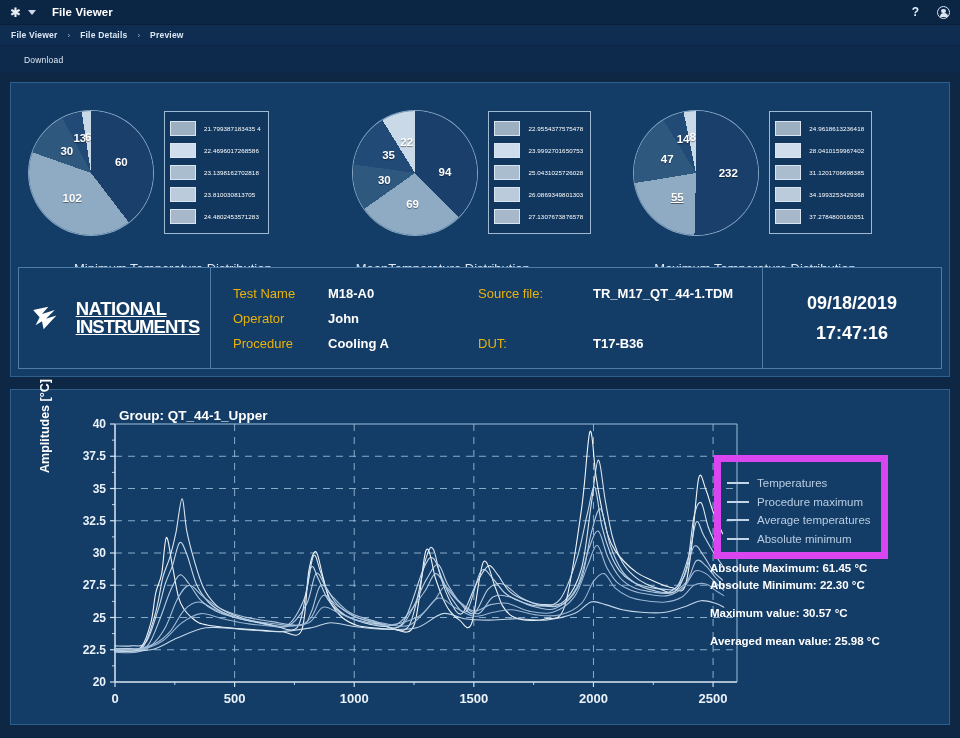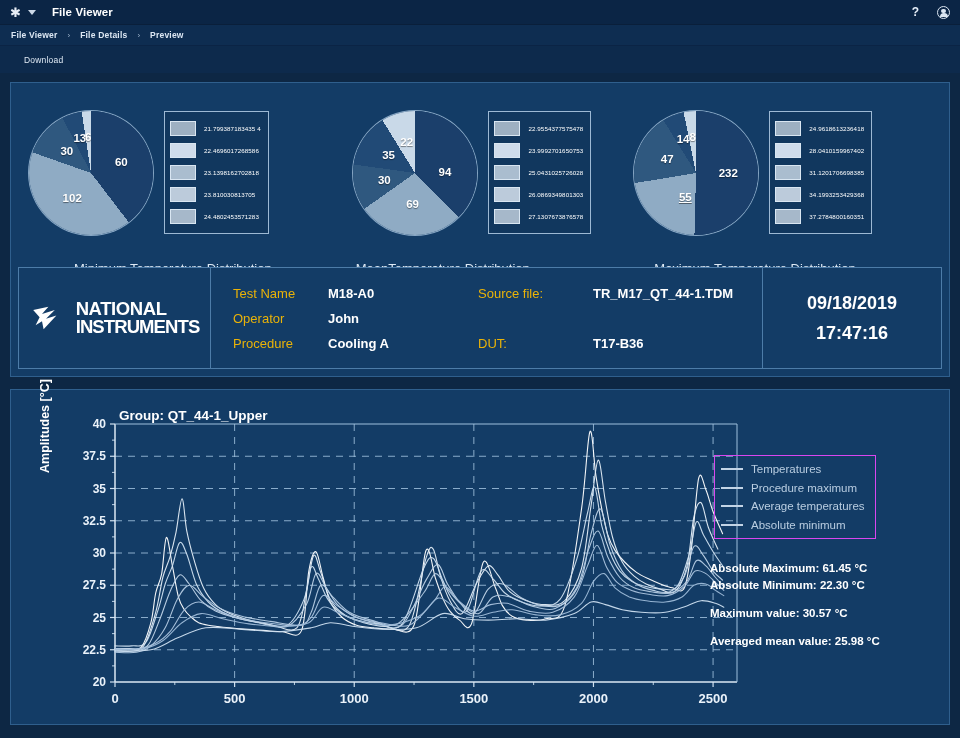--- a/index.html
+++ b/index.html
@@ -116,21 +116,21 @@
     position: absolute; left: 7px; right: 7px; bottom: 7px;
     height: 102px; border: 1px solid #4d7ca8; display: flex;
     background: #133c66;
   }
   .info-logo {
     width: 192px; display: flex; align-items: center; justify-content: center;
     border-right: 1px solid #4d7ca8;
   }
   .ni-logo { display: flex; align-items: center; }
   .ni-mark { width: 40px; height: 40px; margin-right: 6px; }
-  .ni-words { color: #ffffff; font-weight: bold; line-height: 0.98; }
+  .ni-words { color: #ffffff; font-weight: bold; line-height: 0.98; text-decoration: underline; }
   .ni-words .l1 { font-size: 18.5px; letter-spacing: -0.4px; }
   .ni-words .l2 { font-size: 18.5px; letter-spacing: -0.9px; }
   .info-fields {
     flex: 1; display: grid;
     grid-template-columns: 95px 150px 115px auto;
     align-content: center; row-gap: 10px;
     padding-left: 22px; border-right: 1px solid #4d7ca8;
   }
   .info-fields .k { font-size: 13px; color: #eab308; font-weight: normal; }
   .info-fields .v { font-size: 13px; color: #ffffff; font-weight: bold; }
@@ -152,21 +152,21 @@
     font-size: 12.5px; color: #ffffff; font-weight: bold;
     transform: rotate(-90deg); transform-origin: left top; white-space: nowrap;
   }
   .stats {
     position: absolute; left: 710px; top: 560px;
     font-size: 11.5px; color: #ffffff; font-weight: bold; line-height: 17px;
   }
   .stats .grp { margin-bottom: 11px; }
   .chart-legend {
     position: absolute; left: 714px; top: 455px;
-    border: 1px solid #d946ef; padding: 4px 10px 4px 6px; background: transparent; text-align: center;
+    border: 7px solid #d946ef; padding: 12px 10px 4px 6px; background: transparent; text-align: center;
   }
   .chart-legend .cl-row { display: flex; align-items: center; height: 18.5px; }
   .chart-legend .cl-line { width: 22px; height: 1.6px; background: #c3d4e6; flex:none; }
   .chart-legend .cl-txt { font-size: 11.5px; color: #b9cde1; margin-left: 8px; white-space: nowrap; }
 </style>
 </head>
 <body>
 
 <div class="appbar">
   <span class="waffle">✱</span>
@@ -257,21 +257,21 @@
           <div class="row">
               <span class="sw" id="sw1-4" style="background: rgb(166, 184, 202);"></span>
               <span class="txt">27.1307673876578</span>
             </div>
         </div>
       </div>
 
       <div class="pie-group g3">
         <div class="pie" id="pie2" style="background: conic-gradient(rgb(27, 63, 107) 0deg, rgb(27, 63, 107) 181.44deg, rgb(143, 171, 196) 181.44deg, rgb(143, 171, 196) 260.64deg, rgb(47, 88, 127) 260.64deg, rgb(47, 88, 127) 328.32deg, rgb(33, 74, 118) 328.32deg, rgb(33, 74, 118) 348.48deg, rgb(201, 217, 232) 348.48deg, rgb(201, 217, 232) 360deg);">
             <span class="lbl" style="left: 93.9975px; top: 62.4021px;">232</span>
-            <span class="lbl" style="left: 51px; top: 86.136px; text-decoration: underline;">55</span>
+            <span class="lbl" style="left: 43px; top: 86.136px; text-decoration: underline;">55</span>
             <span class="lbl" style="left: 32.8766px; top: 48.74px;">47</span>
             <span class="lbl" style="left: 48.7475px; top: 28.528px;">14</span>
             <span class="lbl" style="left: 58.387px; top: 26.1818px;">8</span>
           </div>
         <div class="legend">
           <div class="row">
               <span class="sw" id="sw2-0" style="background: rgb(157, 176, 194);"></span>
               <span class="txt">24.9618613236418</span>
             </div>
           <div class="row">

